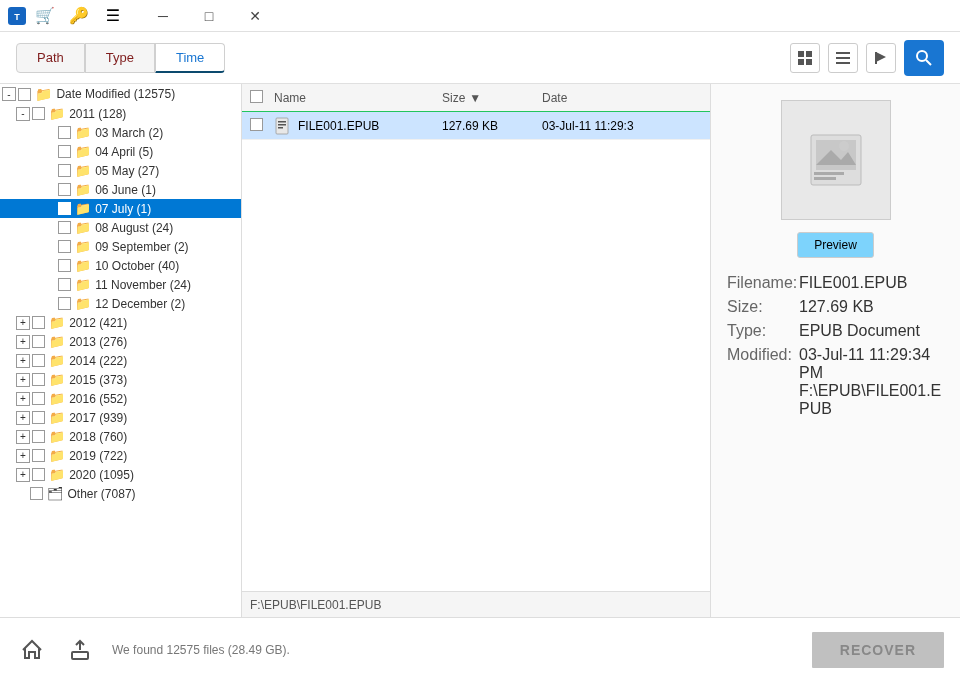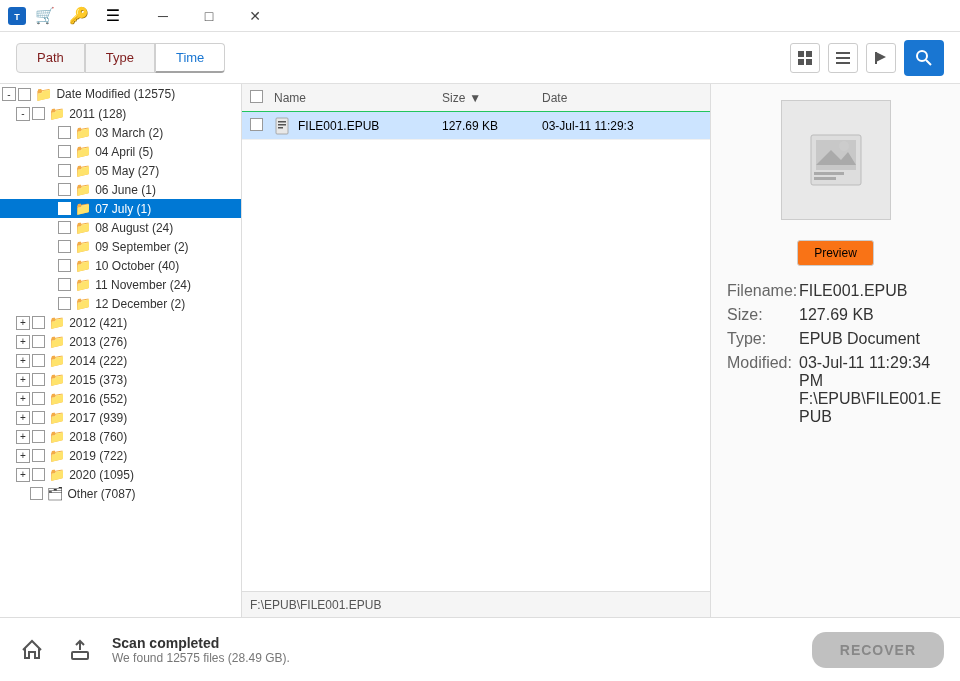--- a/index.html
+++ b/index.html
@@ -46,21 +46,21 @@
     }
     #tab-bar { display: flex; gap: 0; flex: 1; }
     .tab-btn {
       padding: 6px 20px;
       border: 1px solid #d0d0d0;
       background: #f5f5f5;
       cursor: pointer;
       font-size: 13px;
       color: #7f1d1d;
     }
-    .tab-btn.active { background: #ffffff; color: #1976d2; border-bottom: 2px solid #a3a3a3; }
+    .tab-btn.active { background: #ffffff; color: #1976d2; border-bottom: 2px solid #0c4a6e; }
     .tab-btn:first-child { border-radius: 4px 0 0 4px; }
     .tab-btn:last-child { border-radius: 0 4px 4px 0; }
     #toolbar-right { display: flex; align-items: center; gap: 8px; }
     .view-btn {
       width: 30px; height: 30px; display: flex; align-items: center; justify-content: center;
       border: 1px solid #ccc; background: #fff; cursor: pointer; border-radius: 3px;
       color: #555; font-size: 14px;
     }
     .search-btn {
       width: 40px; height: 36px; background: #1976d2; border: none; border-radius: 4px;
@@ -132,22 +132,22 @@
       border-left: 1px solid #ddd;
       background: #fafafa;
       display: flex; flex-direction: column; padding: 16px;
     }
     #preview-img {
       width: 110px; height: 120px;
       border: 1px solid #ccc; background: #e8e8e8;
       margin: 0 auto 12px auto; display: flex; align-items: center; justify-content: center;
     }
     #preview-btn {
-      border: 1px solid #ccc; background: #f97316; padding: 5px 16px;
-      cursor: pointer; font-size: 12px; display: block; margin: 8px auto 16px auto;
+      border: 1px solid #ccc; background: #7dd3fc; padding: 5px 16px;
+      cursor: pointer; font-size: 12px; display: block; margin: 0 auto 16px auto;
       border-radius: 3px;
     }
     .meta-row { display: flex; margin-bottom: 6px; font-size: 16px; }
     .meta-label { width: 72px; color: #666; flex-shrink: 0; }
     .meta-value { color: #333; word-break: break-all; }
 
     
     #path-bar {
       height: 26px; background: #f5f5f5; border-top: 1px solid #ddd;
       display: flex; align-items: center; padding: 0 8px; font-size: 12px; color: #555;
@@ -160,21 +160,21 @@
       display: flex; align-items: center; padding: 0 16px; flex-shrink: 0;
     }
     #bottom-icons { display: flex; gap: 16px; margin-right: 16px; }
     .bottom-icon { width: 32px; height: 32px; display: flex; align-items: center; justify-content: center; cursor: pointer; font-size: 20px; color: #555; }
     #bottom-text { flex: 1; }
     .scan-complete { font-size: 14px; font-weight: 600; color: #333; }
     .scan-sub { font-size: 12px; color: #777; }
     #recover-btn {
       padding: 10px 28px; background: #c0c0c0; color: #888; border: none;
       font-size: 14px; font-weight: 600; letter-spacing: 1px; cursor: pointer;
-      border-radius: 14px;
+      border-radius: 1px;
     }
 
     
     ::-webkit-scrollbar { width: 8px; height: 8px; }
     ::-webkit-scrollbar-track { background: #f0f0f0; }
     ::-webkit-scrollbar-thumb { background: #bbb; border-radius: 4px; }
   </style>
 </head>
 <body>
 
@@ -472,17 +472,16 @@
       </svg>
     </div>
     <div class="bottom-icon">
       <svg width="24" height="24" viewBox="0 0 24 24" fill="none" stroke="#555" stroke-width="2">
         <rect x="4" y="14" width="16" height="7" rx="1"></rect>
         <path d="M12 3V12M8 7L12 3L16 7"></path>
       </svg>
     </div>
   </div>
   <div id="bottom-text">
-    <div class="scan-complete">Scan completed</div>
     <div class="scan-sub">We found 12575 files (28.49 GB).</div>
   </div>
   <button id="recover-btn">RECOVER</button>
 </div>
 
 </body></html>

